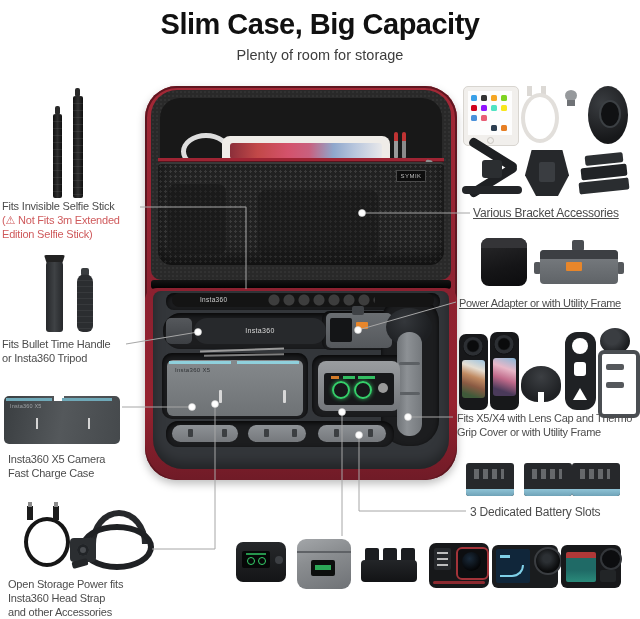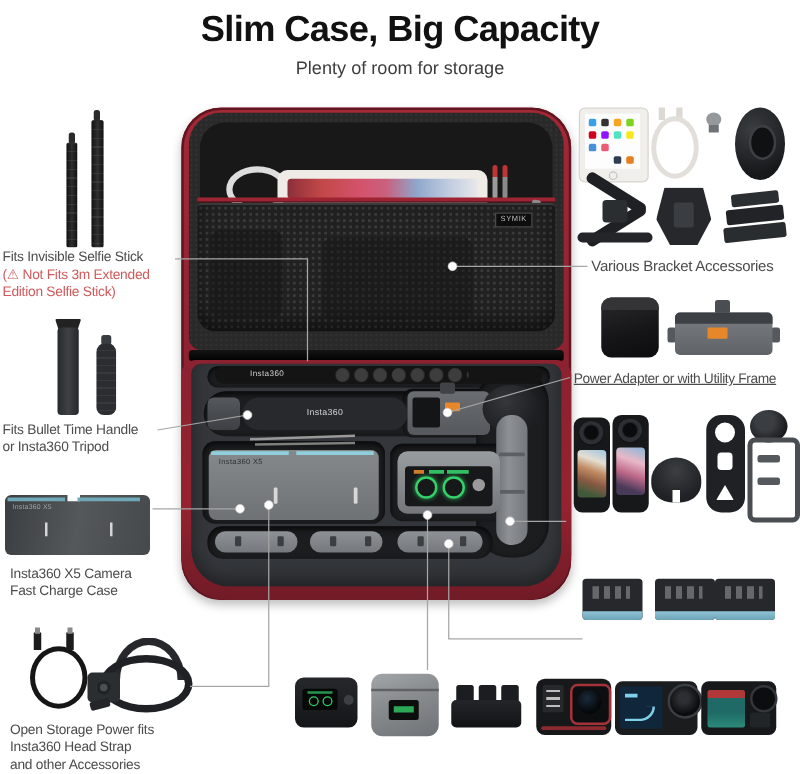--- a/index.html
+++ b/index.html
@@ -14,21 +14,21 @@
             font-size:14.5px;color:#3d3d3d;}
 
   
   .lbl{position:absolute;font-size:11px;letter-spacing:-0.2px;color:#4c4c4c;
        line-height:14px;white-space:nowrap;}
   .lbl .warn{color:#cf5a5c;}
   .lbl-l1{left:2px;top:199px;}
   .lbl-l2{left:2px;top:337px;}
   .lbl-l3{left:8px;top:452px;}
   .lbl-l4{left:8px;top:577px;}
-  .lbl-r1{left:473px;top:206px;font-size:12px;}
+  .lbl-r1{left:473px;top:206px;font-size:12px;text-decoration:underline;}
   .lbl-r2{left:459px;top:296px;font-size:11px;letter-spacing:-0.3px;text-decoration:underline;}
   .lbl-r3{left:457px;top:411px;font-size:11px;letter-spacing:-0.3px;}
   .lbl-r4{left:470px;top:505px;font-size:12px;}
   .lbl-b{left:238px;top:595px;font-size:13px;}
 
   
   .lines{position:absolute;left:0;top:0;pointer-events:none;}
   .lines line,.lines polyline{stroke:#a6a6a6;stroke-width:1;fill:none;}
   .lines circle{fill:#ffffff;stroke:#cfcfcf;stroke-width:0.6;}
 
@@ -452,20 +452,25 @@
     <span>Insta360 X5 Camera</span><br>
     <span>Fast Charge Case</span>
   </div>
   <div class="lbl lbl-l4">
     <span>Open Storage Power fits</span><br>
     <span>Insta360 Head Strap</span><br>
     <span>and other Accessories</span>
   </div>
   <div class="lbl lbl-r1">Various Bracket Accessories</div>
   <div class="lbl lbl-r2">Power Adapter or with Utility Frame</div>
+  <div class="lbl lbl-r3">
+    <span>Fits X5/X4 with Lens Cap and Thermo</span><br>
+    <span>Grip Cover or with Utility Frame</span>
+  </div>
+  <div class="lbl lbl-r4">3 Dedicated Battery Slots</div>
 
   <svg class="lines" width="640" height="619" viewBox="0 0 640 619">
     <polyline points="140,207 246,207 246,289"></polyline>
     <line x1="198" y1="332" x2="126" y2="344"></line>
     <line x1="192" y1="407" x2="122" y2="407"></line>
     <polyline points="215,406 215,549 152,549"></polyline>
     <line x1="362" y1="213" x2="470" y2="213"></line>
     <line x1="358" y1="330" x2="456" y2="302"></line>
     <line x1="408" y1="417" x2="453" y2="417"></line>
     <polyline points="359,435 359,511 466,511"></polyline>

